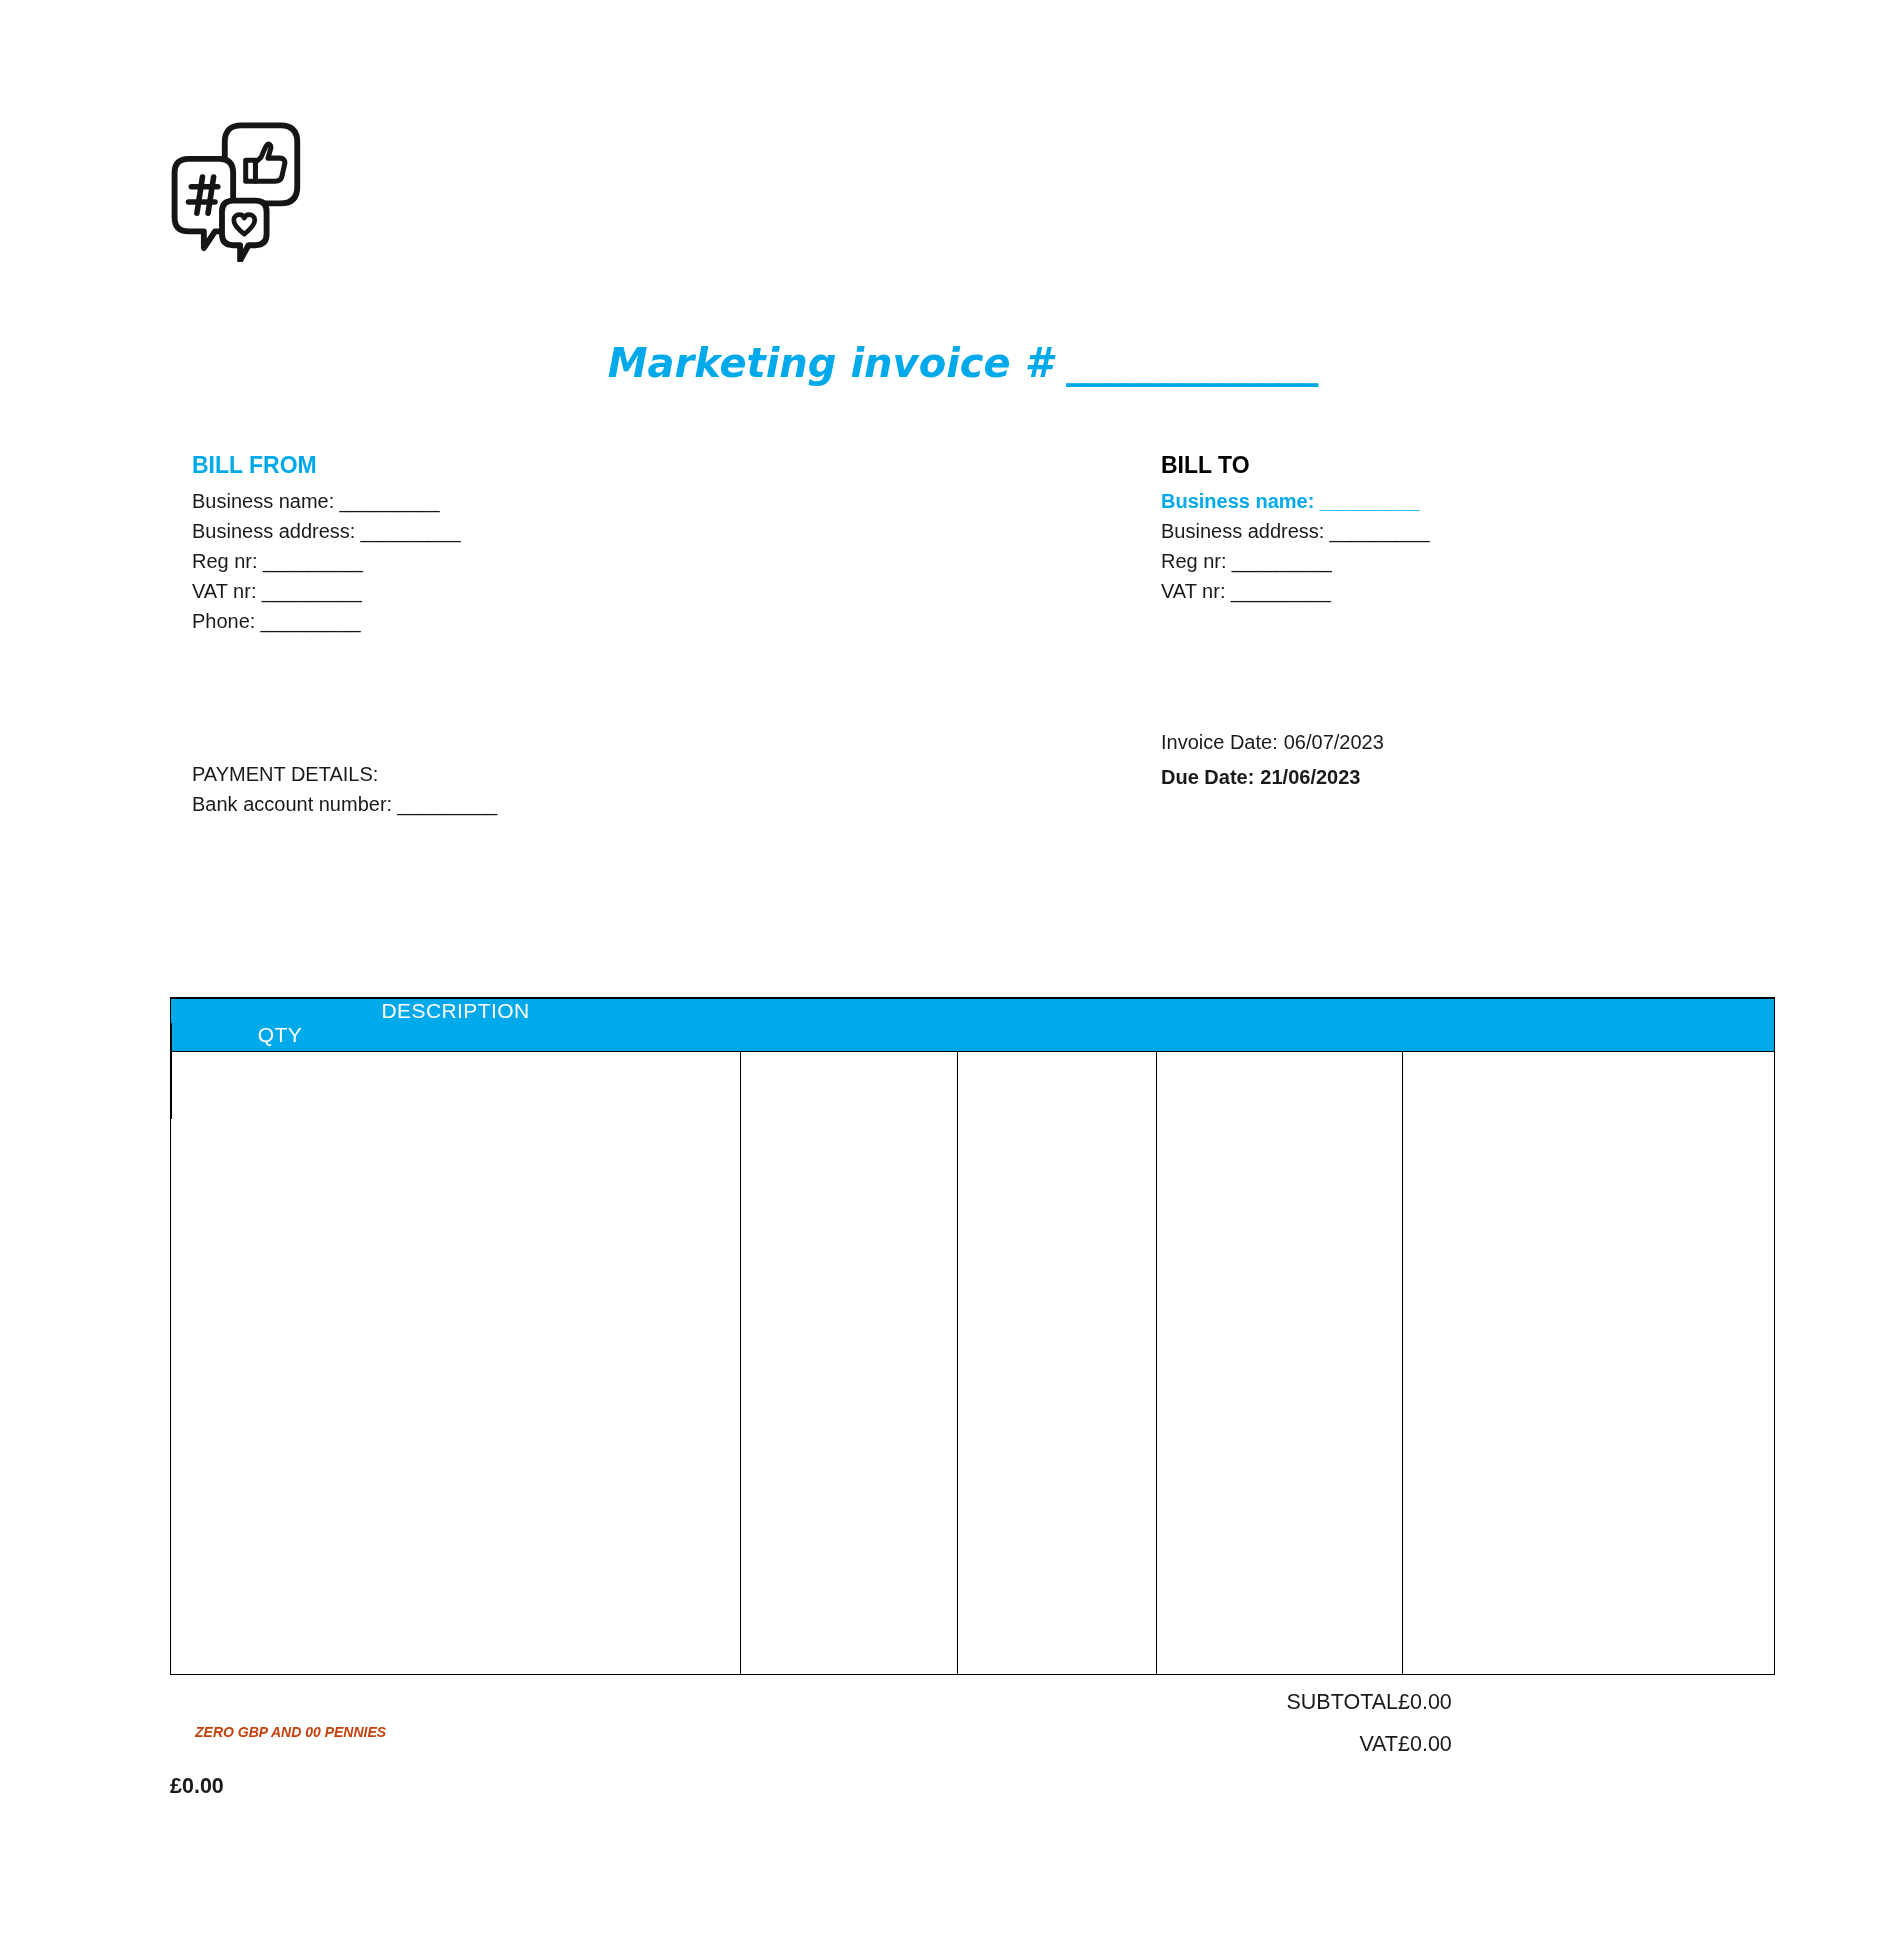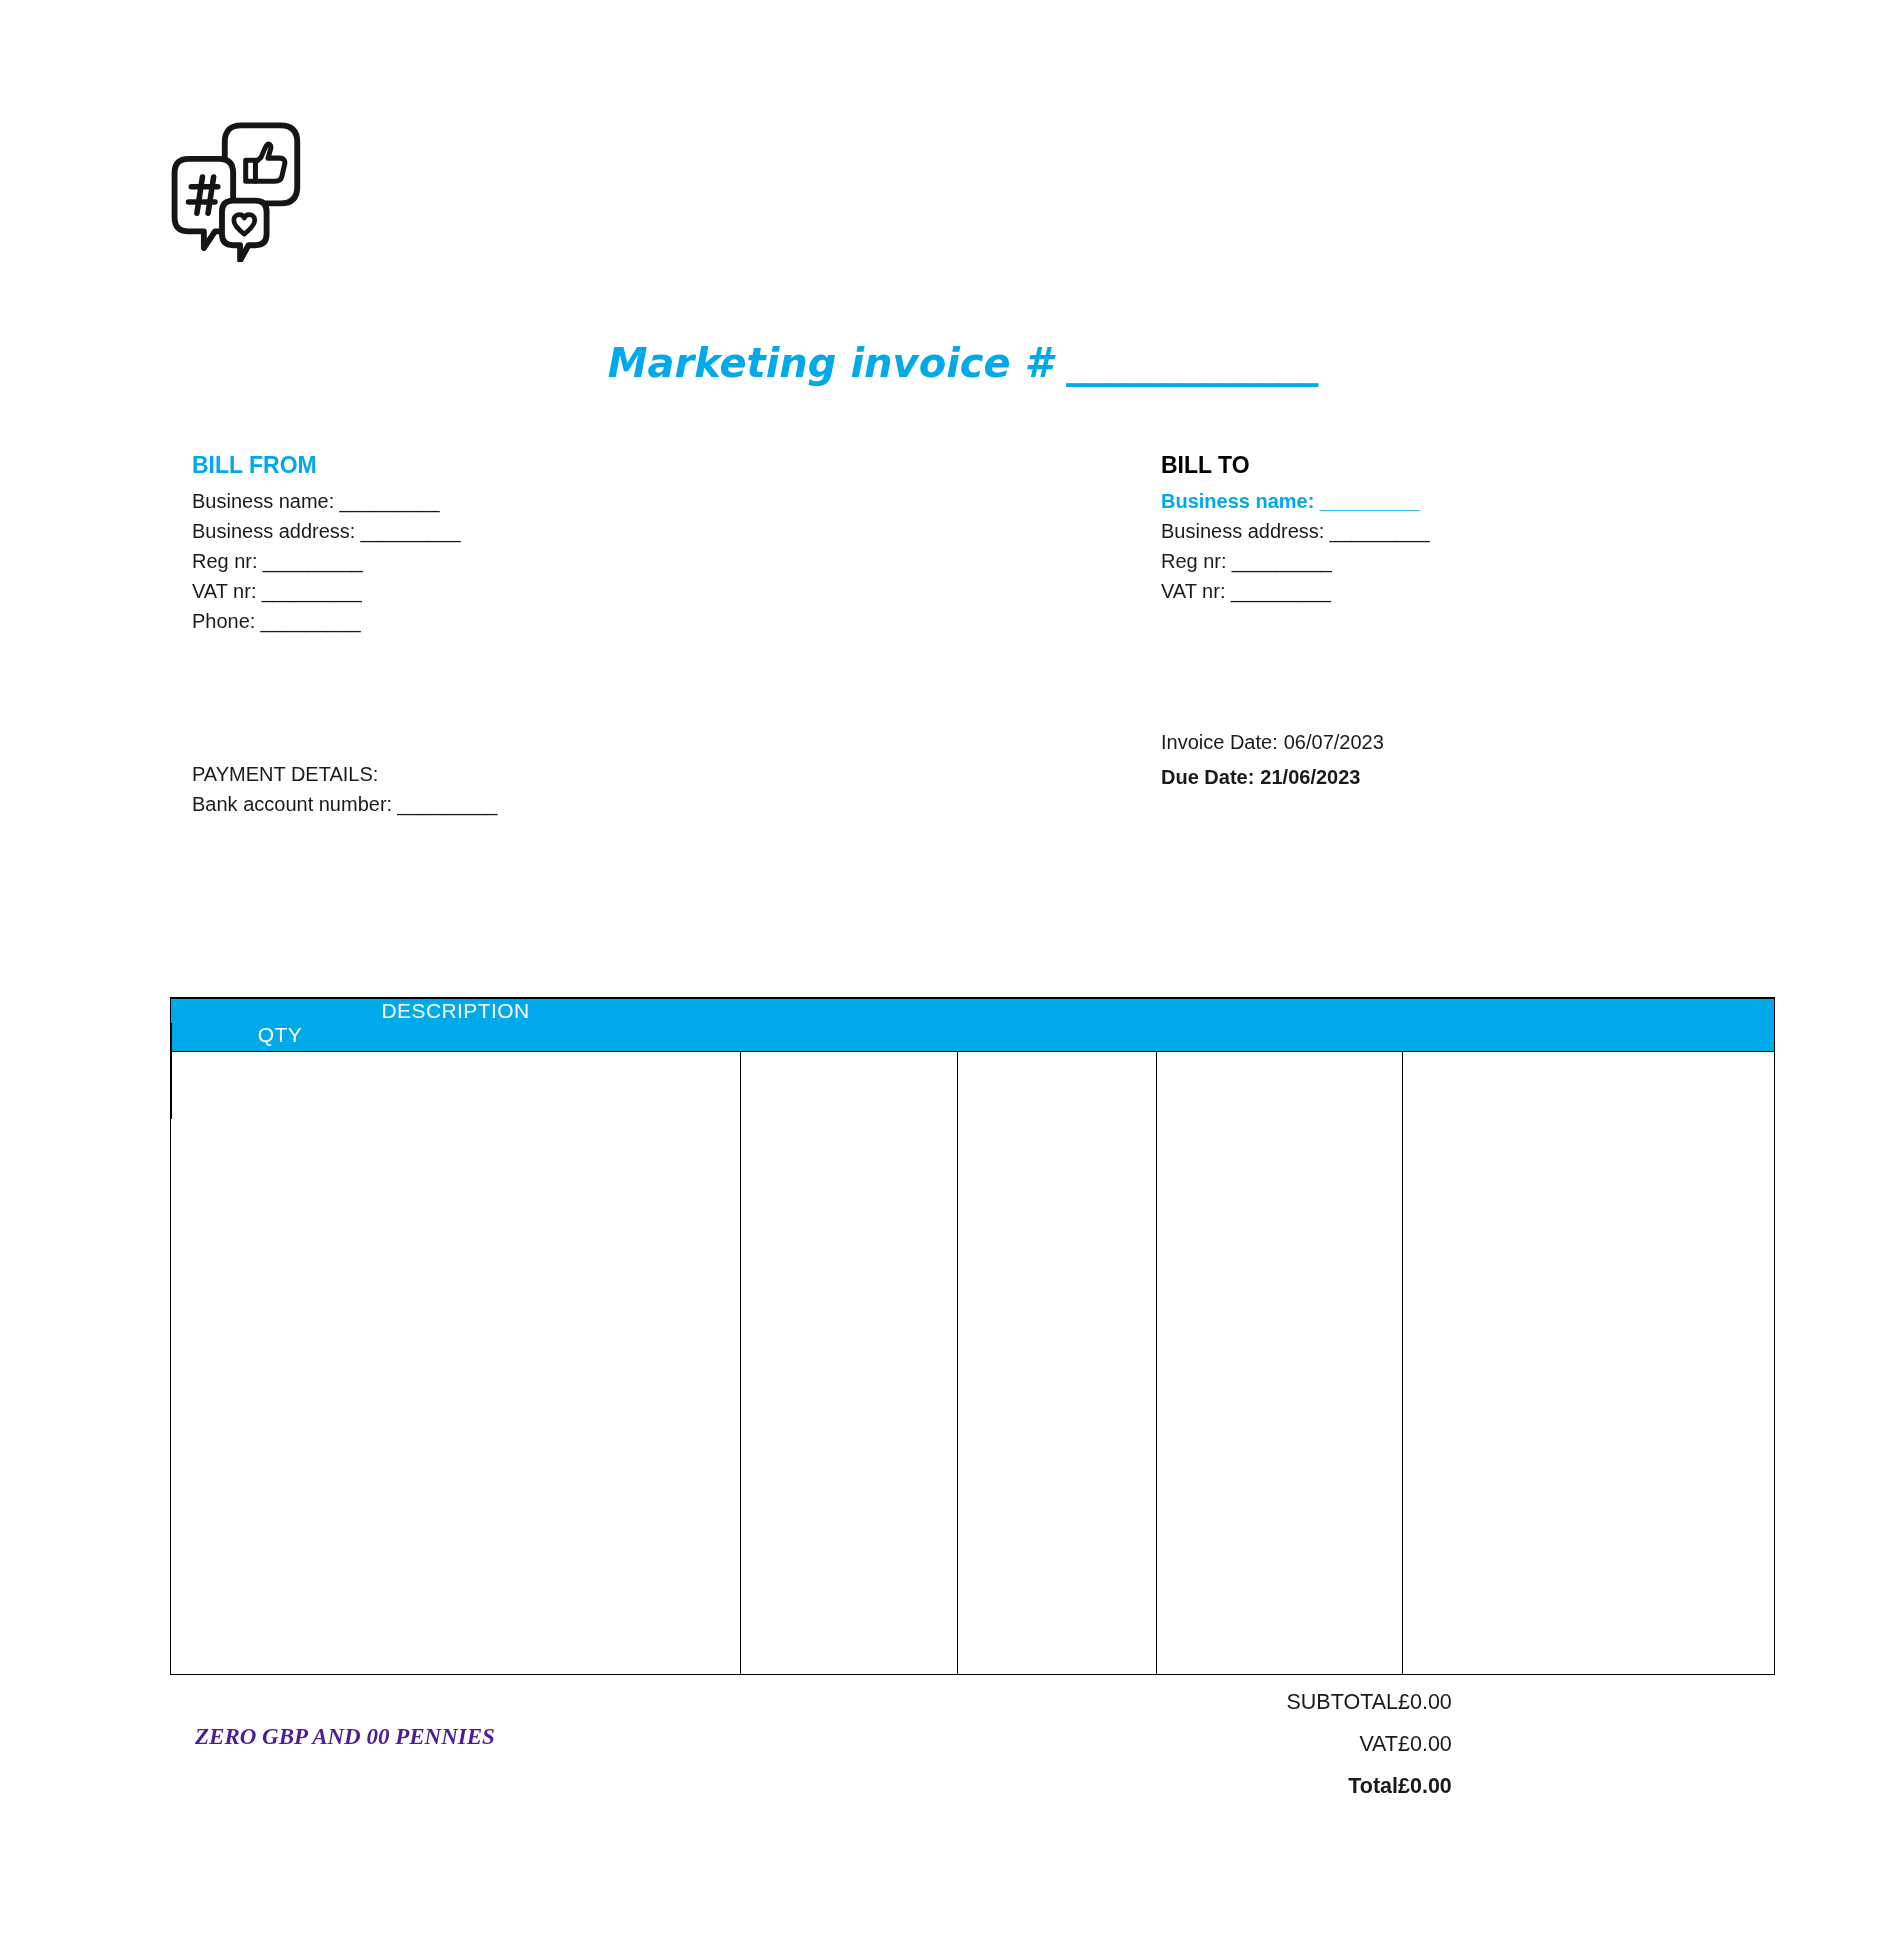--- a/index.html
+++ b/index.html
@@ -72,21 +72,21 @@
   
   .totals{ position:absolute; left:170px; top:1681px; width:1595px; font-size:21.5px; }
   .totals-row{ display:flex; height:42px; align-items:center; }
   .totals-row .t-label{ width:1228px; text-align:right; }
   .totals-row .t-value{ flex:1; text-align:left; padding-right:10.4px; }
   .totals-row.bold{ font-weight:700; }
 
   
   .amount-words{
     position:absolute; left:195px; top:1724px;
-    font-size:23px; font-style:italic; font-weight:700; color:#4c1d95;font-family:Liberation Serif, serif;
+    font-size:14px; font-style:italic; font-weight:700; color:#c2410c;
   }
 </style>
 </head>
 <body>
 
 <div class="page">
 
   <svg class="logo" viewBox="0 0 104 104" fill="none" stroke="#151515" stroke-width="4.2" stroke-linejoin="round" stroke-linecap="round">
 
     <path d="M52 6 H80 Q92 6 92 18 V50 Q92 62 80 62 H64 L50 78 V62 H52 Q40 62 40 50 V18 Q40 6 52 6 Z" fill="#ffffff"></path>
@@ -176,21 +176,20 @@
   <div class="totals">
     <div class="totals-row">
       <span class="t-label">SUBTOTAL</span>
       <span class="t-value">£0.00</span>
     </div>
     <div class="totals-row">
       <span class="t-label">VAT</span>
       <span class="t-value">£0.00</span>
     </div>
     <div class="totals-row bold">
-      <span class="t-label">Total</span>
       <span class="t-value">£0.00</span>
     </div>
   </div>
 
   <div class="amount-words">ZERO GBP AND 00 PENNIES</div>
 
 </div>
 
 
 </body></html>

